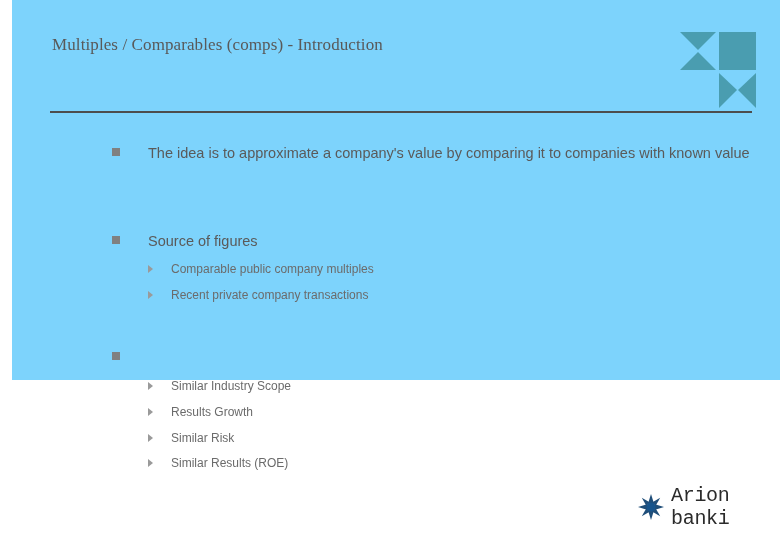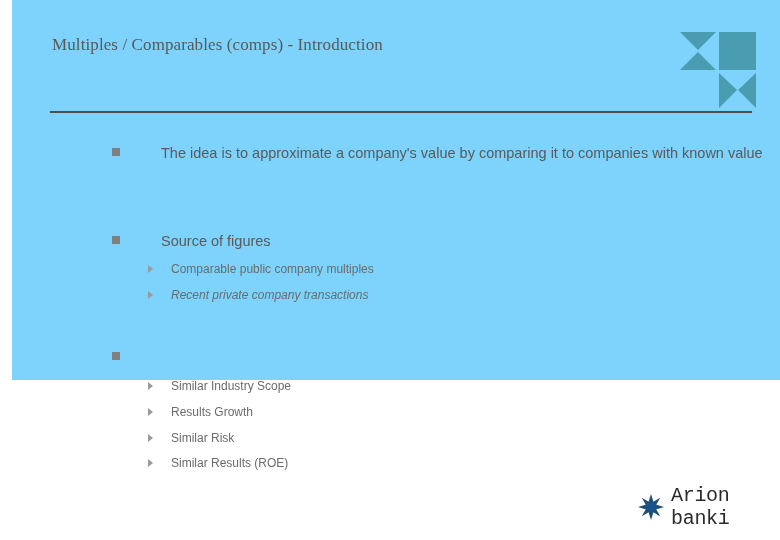--- a/index.html
+++ b/index.html
@@ -68,21 +68,21 @@
     align-items: flex-start;
   }
   .lvl1-marker {
     width: 8px;
     height: 8px;
     background: #808080;
     flex: 0 0 auto;
     margin-top: 6px;
   }
   .lvl1-text {
-    margin-left: 41px;
+    margin-left: 28px;
     font-size: 14.5px;
     color: #5a5a5a;
     line-height: 23px;
     font-family: "Liberation Sans", sans-serif;
   }
 
   .lvl2 {
     position: absolute;
     display: flex;
     align-items: flex-start;
@@ -158,21 +158,21 @@
     <div class="lvl1" style="left:100px; top:230px; width:600px;">
       <span class="lvl1-marker"></span>
       <span class="lvl1-text">Source of figures</span>
     </div>
 
     <div class="lvl2" style="left:136px; top:261px;">
       <span class="lvl2-marker"></span>
       <span class="lvl2-text">Comparable public company multiples</span>
     </div>
 
-    <div class="lvl2" style="left:136px; top:287px;font-style:italic;">
+    <div class="lvl2" style="left:136px; top:287px;">
       <span class="lvl2-marker"></span>
       <span class="lvl2-text">Recent private company transactions</span>
     </div>
 
     <div class="lvl1" style="left:100px; top:346px; width:640px;">
       <span class="lvl1-marker"></span>
     </div>
 
     <div class="lvl2" style="left:136px; top:378px;text-align:right;">
       <span class="lvl2-marker"></span>

